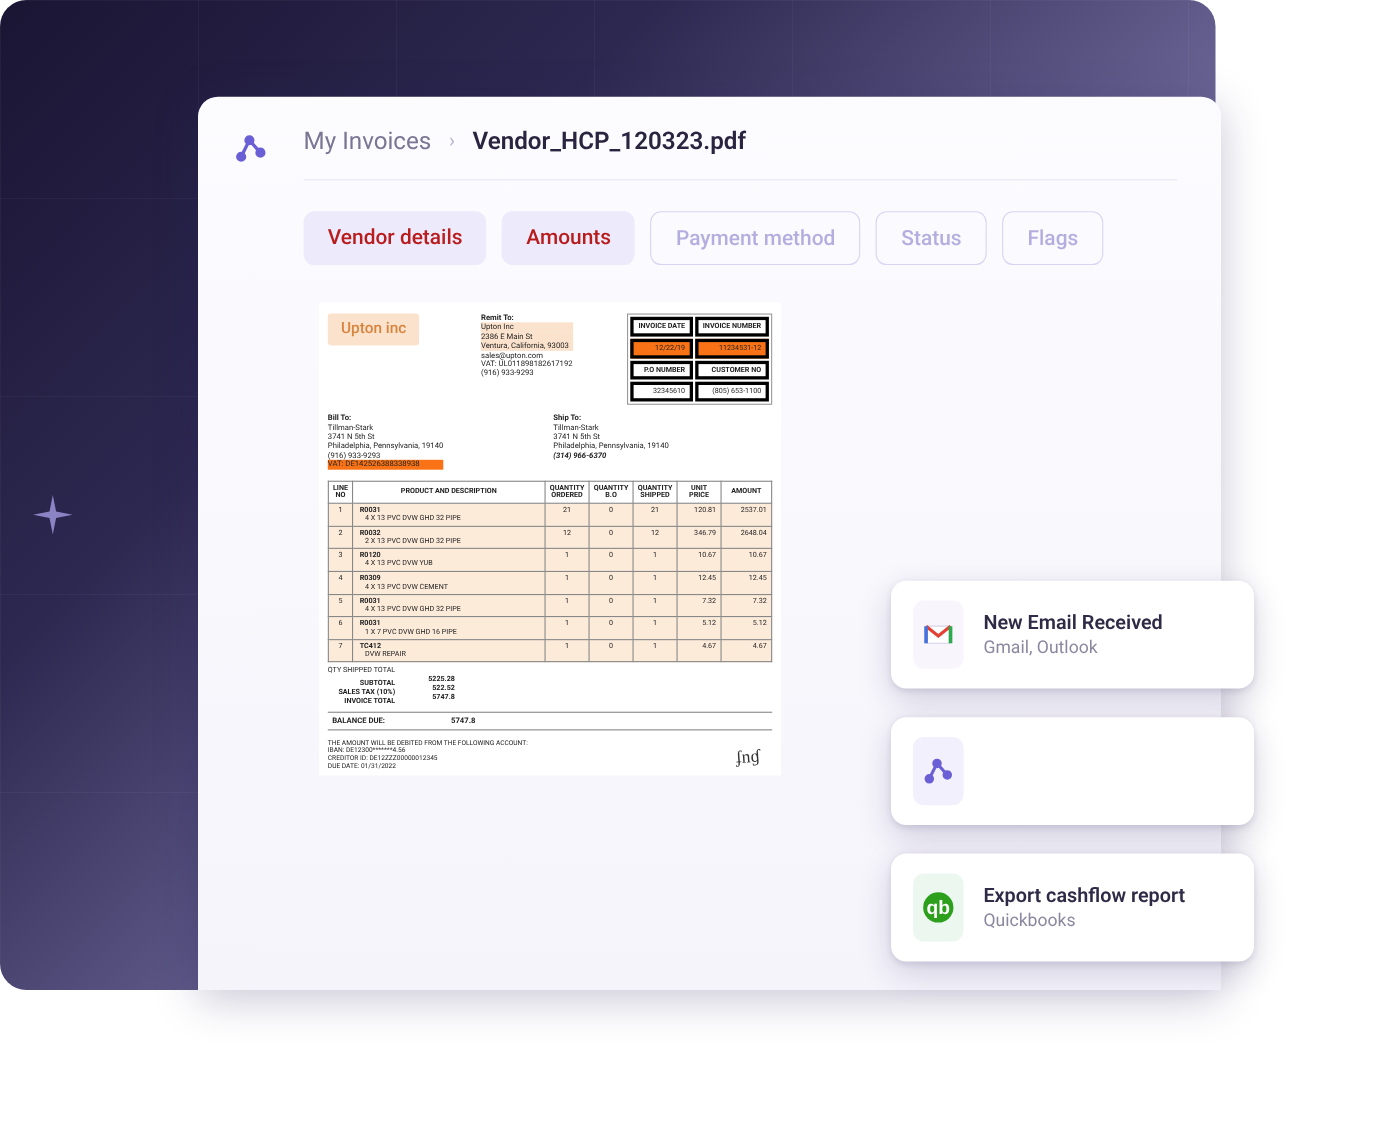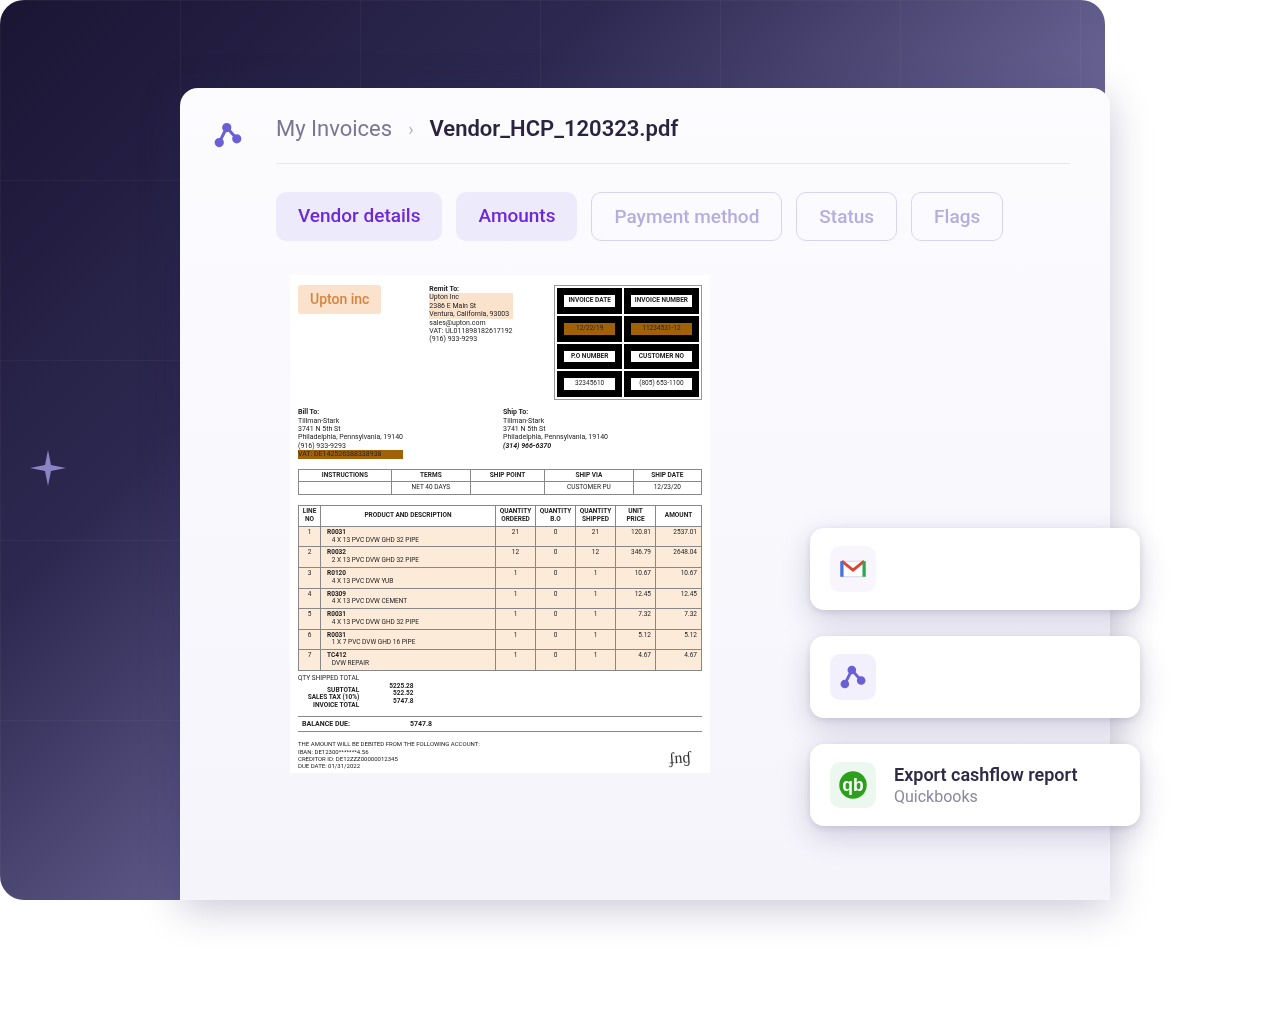--- a/index.html
+++ b/index.html
@@ -72,21 +72,21 @@
     display: flex; gap: 14px;
     margin-top: 28px;
   }
   .tab {
     padding: 12px 22px;
     border-radius: 10px;
     font-size: 19px;
     font-weight: 500;
     cursor: pointer;
   }
-  .tab.active { background: #edeafb; color: #6d28d9; }
+  .tab.active { background: #edeafb; color: #b91c1c; }
   .tab.outline { border: 1.5px solid #d9d4f2; color: #b4aee0; }
 
   
   .doc-wrap {
     margin-top: 34px;
     padding-left: 14px;
     width: 440px;
   }
   .doc {
     background: #fff;
@@ -103,30 +103,30 @@
     font-size: 14px;
     font-weight: 500;
     padding: 6px 12px;
     border-radius: 3px;
     display: inline-block;
   }
   .doc-top { display: flex; justify-content: space-between; align-items: flex-start; }
   .remit { font-size: 7px; margin-left: 6px; }
   .remit .h { font-weight: 700; }
   .hl { background: #fbe2cc; }
-  .hl2 { background: #a16207; }
+  .hl2 { background: #f97316; }
 
   .meta-box {
     border: 1px solid #999;
     font-size: 6.5px;
   }
   .meta-box tr td {
-    border: 7px solid #000000;
+    border: 3px solid #000000;
     padding: 2px 4px;
-    text-align: center;
+    text-align: right;
     white-space: nowrap;
   }
   .meta-box .hcell { font-weight: 700; }
 
   .addr-row { display: flex; gap: 100px; margin-top: 8px; }
   .addr { font-size: 7px; }
   .addr .h { font-weight: 700; }
 
   .instr-table, .items-table {
     width: 100%;
@@ -163,21 +163,21 @@
   }
   .card {
     width: 330px;
     background: #fff;
     border-radius: 14px;
     box-shadow: 0 10px 30px rgba(40,30,90,0.18), 0 2px 6px rgba(40,30,90,0.12);
     padding: 18px 20px;
     display: flex; align-items: center; gap: 18px;
   }
   .card .icon-box {
-    width: 46px; height: 46px;
+    width: 46px; height: 62px;
     border-radius: 10px;
     display:flex; align-items:center; justify-content:center;
     flex-shrink: 0;
   }
   .ic-gmail { background: #f8f5fc; }
   .ic-logo  { background: #f2f0fc; color:#6b5fd6; }
   .ic-qb    { background: #ecf8ef; }
   .card .title { font-size: 18px; font-weight: 600; color: #2f2a45; }
   .card .sub   { font-size: 16px; color: #8b879f; margin-top: 2px; }
 </style>
@@ -263,38 +263,20 @@
           </div>
           <div class="addr">
             <div class="h">Ship To:</div>
             <div>Tillman-Stark</div>
             <div>3741 N 5th St</div>
             <div>Philadelphia, Pennsylvania, 19140</div>
             <div style="font-weight:700; font-style:italic">(314) 966-6370</div>
           </div>
         </div>
 
-        <table class="instr-table">
-          <tbody>
-              <tr>
-            <th>INSTRUCTIONS</th>
-            <th>TERMS</th>
-            <th>SHIP POINT</th>
-            <th>SHIP VIA</th>
-            <th>SHIP DATE</th>
-          </tr>
-          <tr>
-            <td></td>
-            <td>NET 40 DAYS</td>
-            <td></td>
-            <td>CUSTOMER PU</td>
-            <td>12/23/20</td>
-          </tr>
-        </tbody>
-          </table>
 
         <table class="items-table">
           <thead>
               <tr>
             <th style="width:22px">LINE NO</th>
             <th>PRODUCT AND DESCRIPTION</th>
             <th style="width:40px">QUANTITY ORDERED</th>
             <th style="width:40px">QUANTITY B.O</th>
             <th style="width:40px">QUANTITY SHIPPED</th>
             <th style="width:40px">UNIT PRICE</th>
@@ -405,20 +387,24 @@
 <div class="cards">
   <div class="card">
     <div class="icon-box ic-gmail">
       <svg width="28" height="20" viewBox="0 0 24 18">
           <path d="M2 2h20v14H2z" fill="#fff" stroke="#d6d2e8"></path>
           <path d="M2 2l10 8L22 2" fill="none" stroke="#e34133" stroke-width="2.6"></path>
           <path d="M2 2v14" stroke="#4772d9" stroke-width="3"></path>
           <path d="M22 2v14" stroke="#2da94f" stroke-width="3"></path>
         </svg>
     </div>
+    <div>
+      <div class="title">New Email Received</div>
+      <div class="sub">Gmail, Outlook</div>
+    </div>
   </div>
   <div class="card">
     <div class="icon-box ic-logo">
       <svg width="28" height="28" viewBox="0 0 24 24" fill="none" stroke="currentColor" stroke-width="2.4">
           <circle cx="5" cy="18" r="2.5" fill="currentColor"></circle>
           <circle cx="11" cy="6" r="2.5" fill="currentColor"></circle>
           <circle cx="19" cy="15" r="2.5" fill="currentColor"></circle>
           <path d="M5 18 L11 6 L19 15"></path>
         </svg>
     </div>

